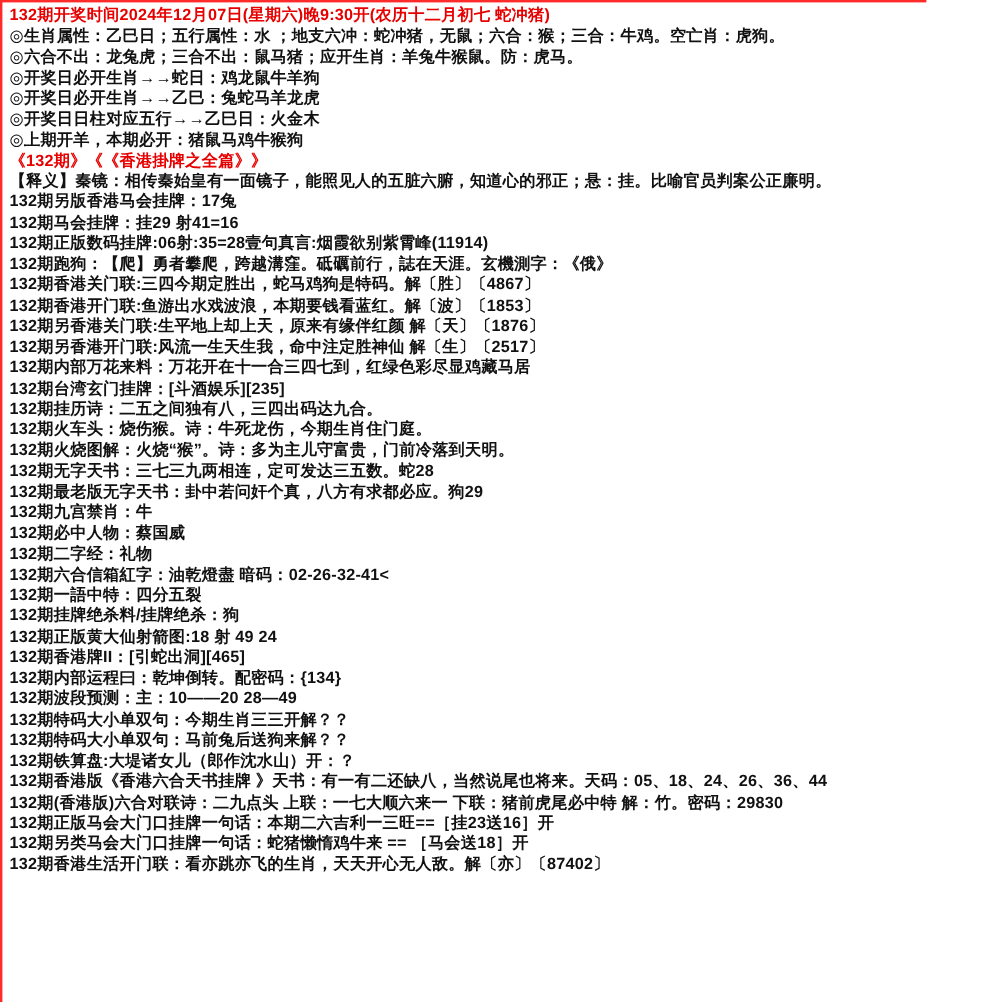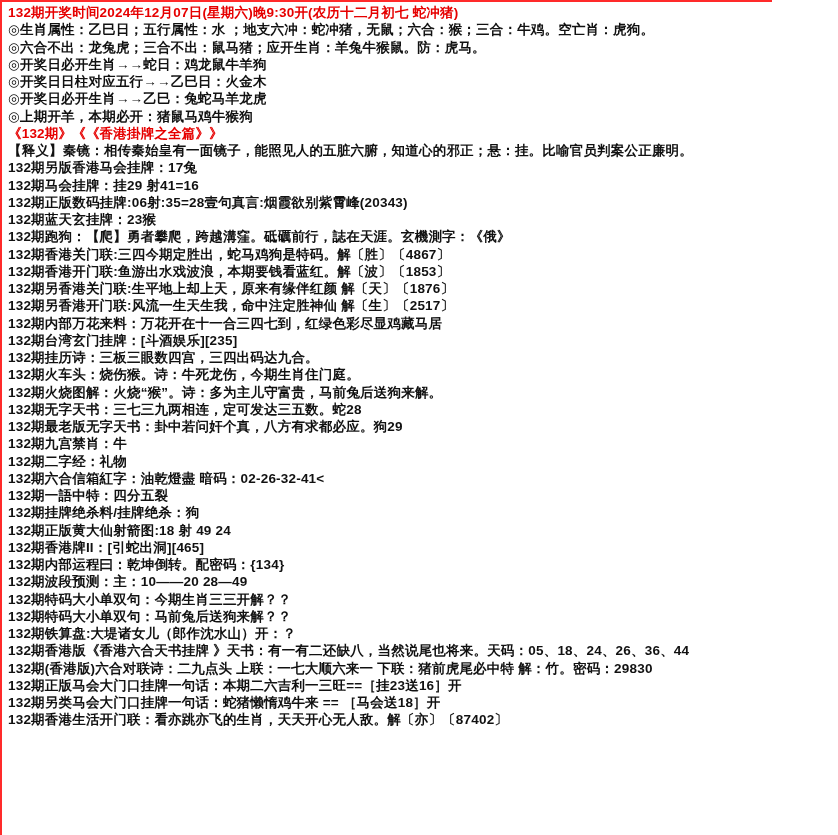--- a/index.html
+++ b/index.html
@@ -36,42 +36,42 @@
 </style>
 </head>
 <body style="background: rgb(255, 255, 255);">
 
 <div class="page">
   <div>
       <div class="line red">132期开奖时间2024年12月07日(星期六)晚9:30开(农历十二月初七 蛇冲猪)</div>
       <div class="line">◎生肖属性：乙巳日；五行属性：水 ；地支六冲：蛇冲猪，无鼠；六合：猴；三合：牛鸡。空亡肖：虎狗。</div>
       <div class="line">◎六合不出：龙兔虎；三合不出：鼠马猪；应开生肖：羊兔牛猴鼠。防：虎马。</div>
       <div class="line">◎开奖日必开生肖→→蛇日：鸡龙鼠牛羊狗</div>
+      <div class="line">◎开奖日必开生肖→→乙巳：兔蛇马羊龙虎</div>
       <div class="line">◎开奖日日柱对应五行→→乙巳日：火金木</div>
-      <div class="line">◎开奖日必开生肖→→乙巳：兔蛇马羊龙虎</div>
       <div class="line">◎上期开羊，本期必开：猪鼠马鸡牛猴狗</div>
       <div class="line red">《132期》《《香港掛牌之全篇》》</div>
       <div class="line">【释义】秦镜：相传秦始皇有一面镜子，能照见人的五脏六腑，知道心的邪正；悬：挂。比喻官员判案公正廉明。</div>
       <div class="line">132期另版香港马会挂牌：17兔</div>
       <div class="line">132期马会挂牌：挂29 射41=16</div>
-      <div class="line">132期正版数码挂牌:06射:35=28壹句真言:烟霞欲别紫霄峰(20343)</div>
-      <div class="line">132期蓝天玄挂牌：23猴</div>
+      <div class="line">132期正版数码挂牌:06射:35=28壹句真言:烟霞欲别紫霄峰(11914)</div>
       <div class="line">132期跑狗：【爬】勇者攀爬，跨越溝窪。砥礪前行，誌在天涯。玄機測字：《俄》</div>
       <div class="line">132期香港关门联:三四今期定胜出，蛇马鸡狗是特码。解〔胜〕〔4867〕</div>
       <div class="line">132期香港开门联:鱼游出水戏波浪，本期要钱看蓝红。解〔波〕〔1853〕</div>
       <div class="line">132期另香港关门联:生平地上却上天，原来有缘伴红颜 解〔天〕〔1876〕</div>
       <div class="line">132期另香港开门联:风流一生天生我，命中注定胜神仙 解〔生〕〔2517〕</div>
       <div class="line">132期内部万花来料：万花开在十一合三四七到，红绿色彩尽显鸡藏马居</div>
       <div class="line">132期台湾玄门挂牌：[斗酒娱乐][235]</div>
-      <div class="line">132期挂历诗：三板三眼数四宫，三四出码达九合。</div>
+      <div class="line">132期挂历诗：二五之间独有八，三四出码达九合。</div>
       <div class="line">132期火车头：烧伤猴。诗：牛死龙伤，今期生肖住门庭。</div>
-      <div class="line">132期火烧图解：火烧“猴”。诗：多为主儿守富贵，马前兔后送狗来解。</div>
+      <div class="line">132期火烧图解：火烧“猴”。诗：多为主儿守富贵，门前冷落到天明。</div>
       <div class="line">132期无字天书：三七三九两相连，定可发达三五数。蛇28</div>
       <div class="line">132期最老版无字天书：卦中若问奸个真，八方有求都必应。狗29</div>
       <div class="line">132期九宫禁肖：牛</div>
+      <div class="line">132期必中人物：蔡国威</div>
       <div class="line">132期二字经：礼物</div>
       <div class="line">132期六合信箱紅字：油乾燈盡 暗码：02-26-32-41&lt;</div>
       <div class="line">132期一語中特：四分五裂</div>
       <div class="line">132期挂牌绝杀料/挂牌绝杀：狗</div>
       <div class="line">132期正版黄大仙射箭图:18 射 49 24</div>
       <div class="line">132期香港牌II：[引蛇出洞][465]</div>
       <div class="line">132期内部运程曰：乾坤倒转。配密码：{134}</div>
       <div class="line">132期波段预测：主：10——20 28—49</div>
       <div class="line">132期特码大小单双句：今期生肖三三开解？？</div>
       <div class="line">132期特码大小单双句：马前兔后送狗来解？？</div>

